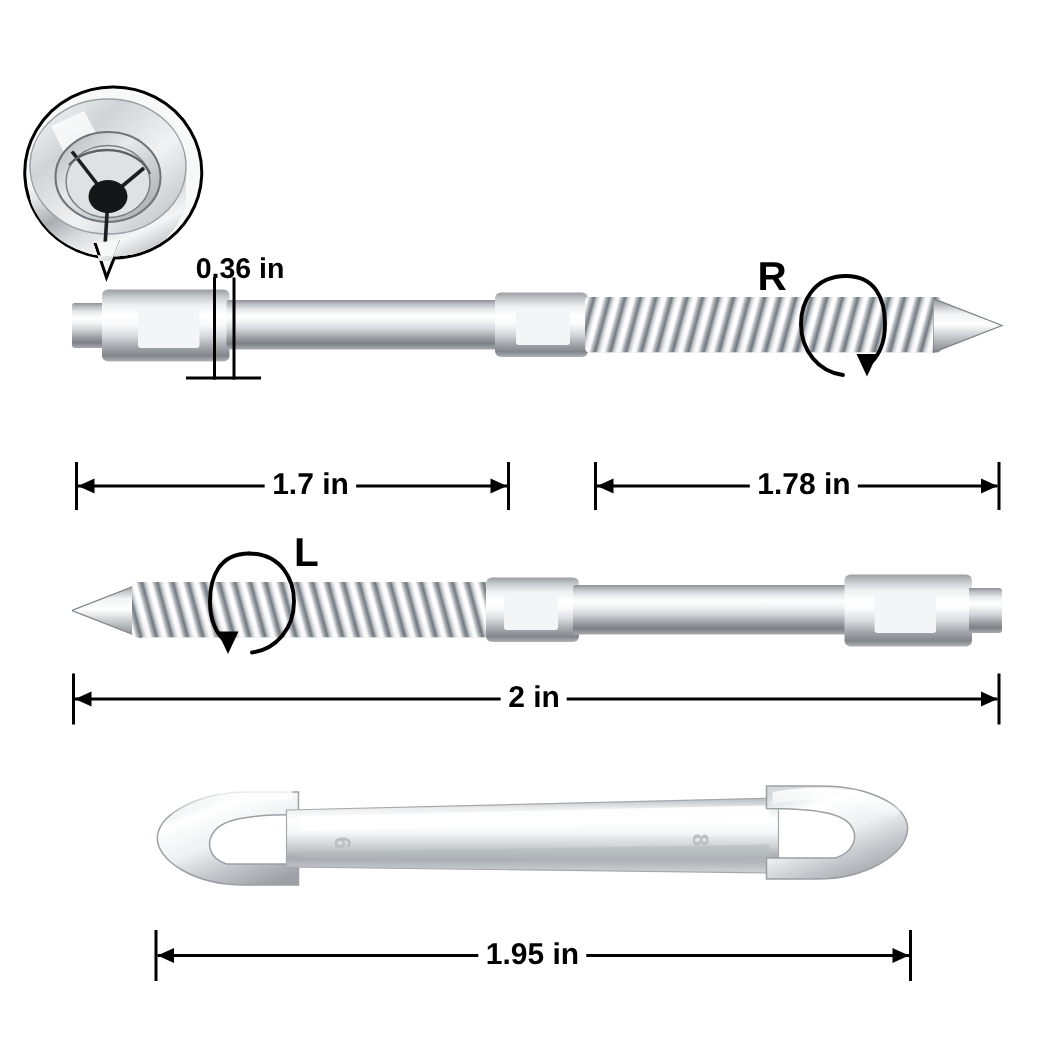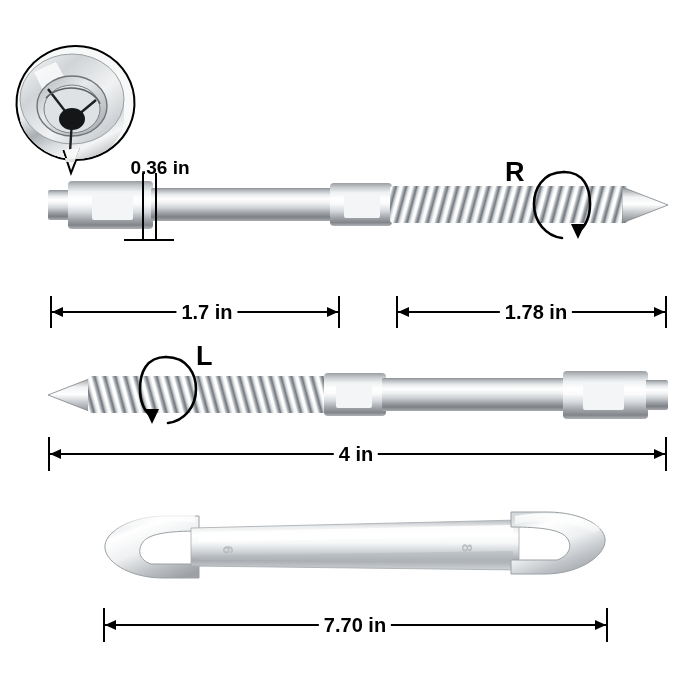--- a/index.html
+++ b/index.html
@@ -1,18 +1,18 @@
 <!DOCTYPE html>
 <html><head>
 <meta charset="utf-8">
 <style>
   html,body{margin:0;padding:0;background:#ffffff;}
   body{width:700px;height:700px;position:relative;overflow:hidden;
        font-family:"Liberation Sans",sans-serif;}
-  .stage{position:absolute;inset:0;}
+  .stage{position:absolute;inset:0;margin-top:12px;}
   .abs{position:absolute;}
 
   
   .dimtext{
     position:absolute;font-weight:bold;color:#000;
     font-family:"Liberation Sans",sans-serif;
     white-space:nowrap;background:#fff;padding:0 5px;
     transform:translate(-50%,-50%);
   }
   .dim-036{font-size:19px;}
@@ -225,21 +225,21 @@
     <path d="M32,12 C54,12 62,30 62,44 C62,62 50,76 34,78" stroke="#000" stroke-width="2.6" fill="none" stroke-linecap="round"></path>
     <path d="M32,12 C12,12 6,28 6,44 C6,56 10,66 18,72" stroke="#000" stroke-width="2.6" fill="none" stroke-linecap="round"></path>
     <path d="M11,64 L18,79 L25,64 Z" fill="#000"></path>
   </svg>
 
   <div class="dimtick" style="left:48px;top:437px;height:34px;"></div>
   <div class="dimtick" style="left:665px;top:437px;height:34px;"></div>
   <div class="dimline" style="left:50px;top:453px;width:615px;"></div>
   <div class="arrowL" style="left:50px;top:449px;"></div>
   <div class="arrowR" style="left:654px;top:449px;"></div>
-  <div class="dimtext dim-4" style="left:356px;top:454px;">4 in</div>
+  <div class="dimtext dim-4" style="left:356px;top:454px;">2 in</div>
 
   <div class="wrenchwrap" style="left:95px;top:498px;width:520px;height:95px;">
     <svg width="520" height="95" viewBox="0 0 520 95">
       <defs>
         <linearGradient id="wBody" x1="0" y1="0" x2="0" y2="1">
           <stop offset="0%" stop-color="#b7bbbf"></stop>
           <stop offset="14%" stop-color="#eceeef"></stop>
           <stop offset="30%" stop-color="#ffffff"></stop>
           <stop offset="46%" stop-color="#f6f7f8"></stop>
           <stop offset="62%" stop-color="#d3d7da"></stop>
@@ -283,15 +283,15 @@
       <text x="128" y="52" transform="rotate(90 128 52)" font-family="Liberation Sans, sans-serif" font-size="15" font-weight="bold" fill="#b9bec2" text-anchor="middle">6</text>
       <text x="367" y="50" transform="rotate(90 367 50)" font-family="Liberation Sans, sans-serif" font-size="15" font-weight="bold" fill="#b9bec2" text-anchor="middle">8</text>
     </svg>
   </div>
 
   <div class="dimtick" style="left:103px;top:608px;height:34px;"></div>
   <div class="dimtick" style="left:606px;top:608px;height:34px;"></div>
   <div class="dimline" style="left:105px;top:624px;width:501px;"></div>
   <div class="arrowL" style="left:105px;top:620px;"></div>
   <div class="arrowR" style="left:595px;top:620px;"></div>
-  <div class="dimtext dim-433" style="left:355px;top:625px;">7.70 in</div>
+  <div class="dimtext dim-433" style="left:355px;top:625px;">1.95 in</div>
 
 </div>
 
 </body></html>

